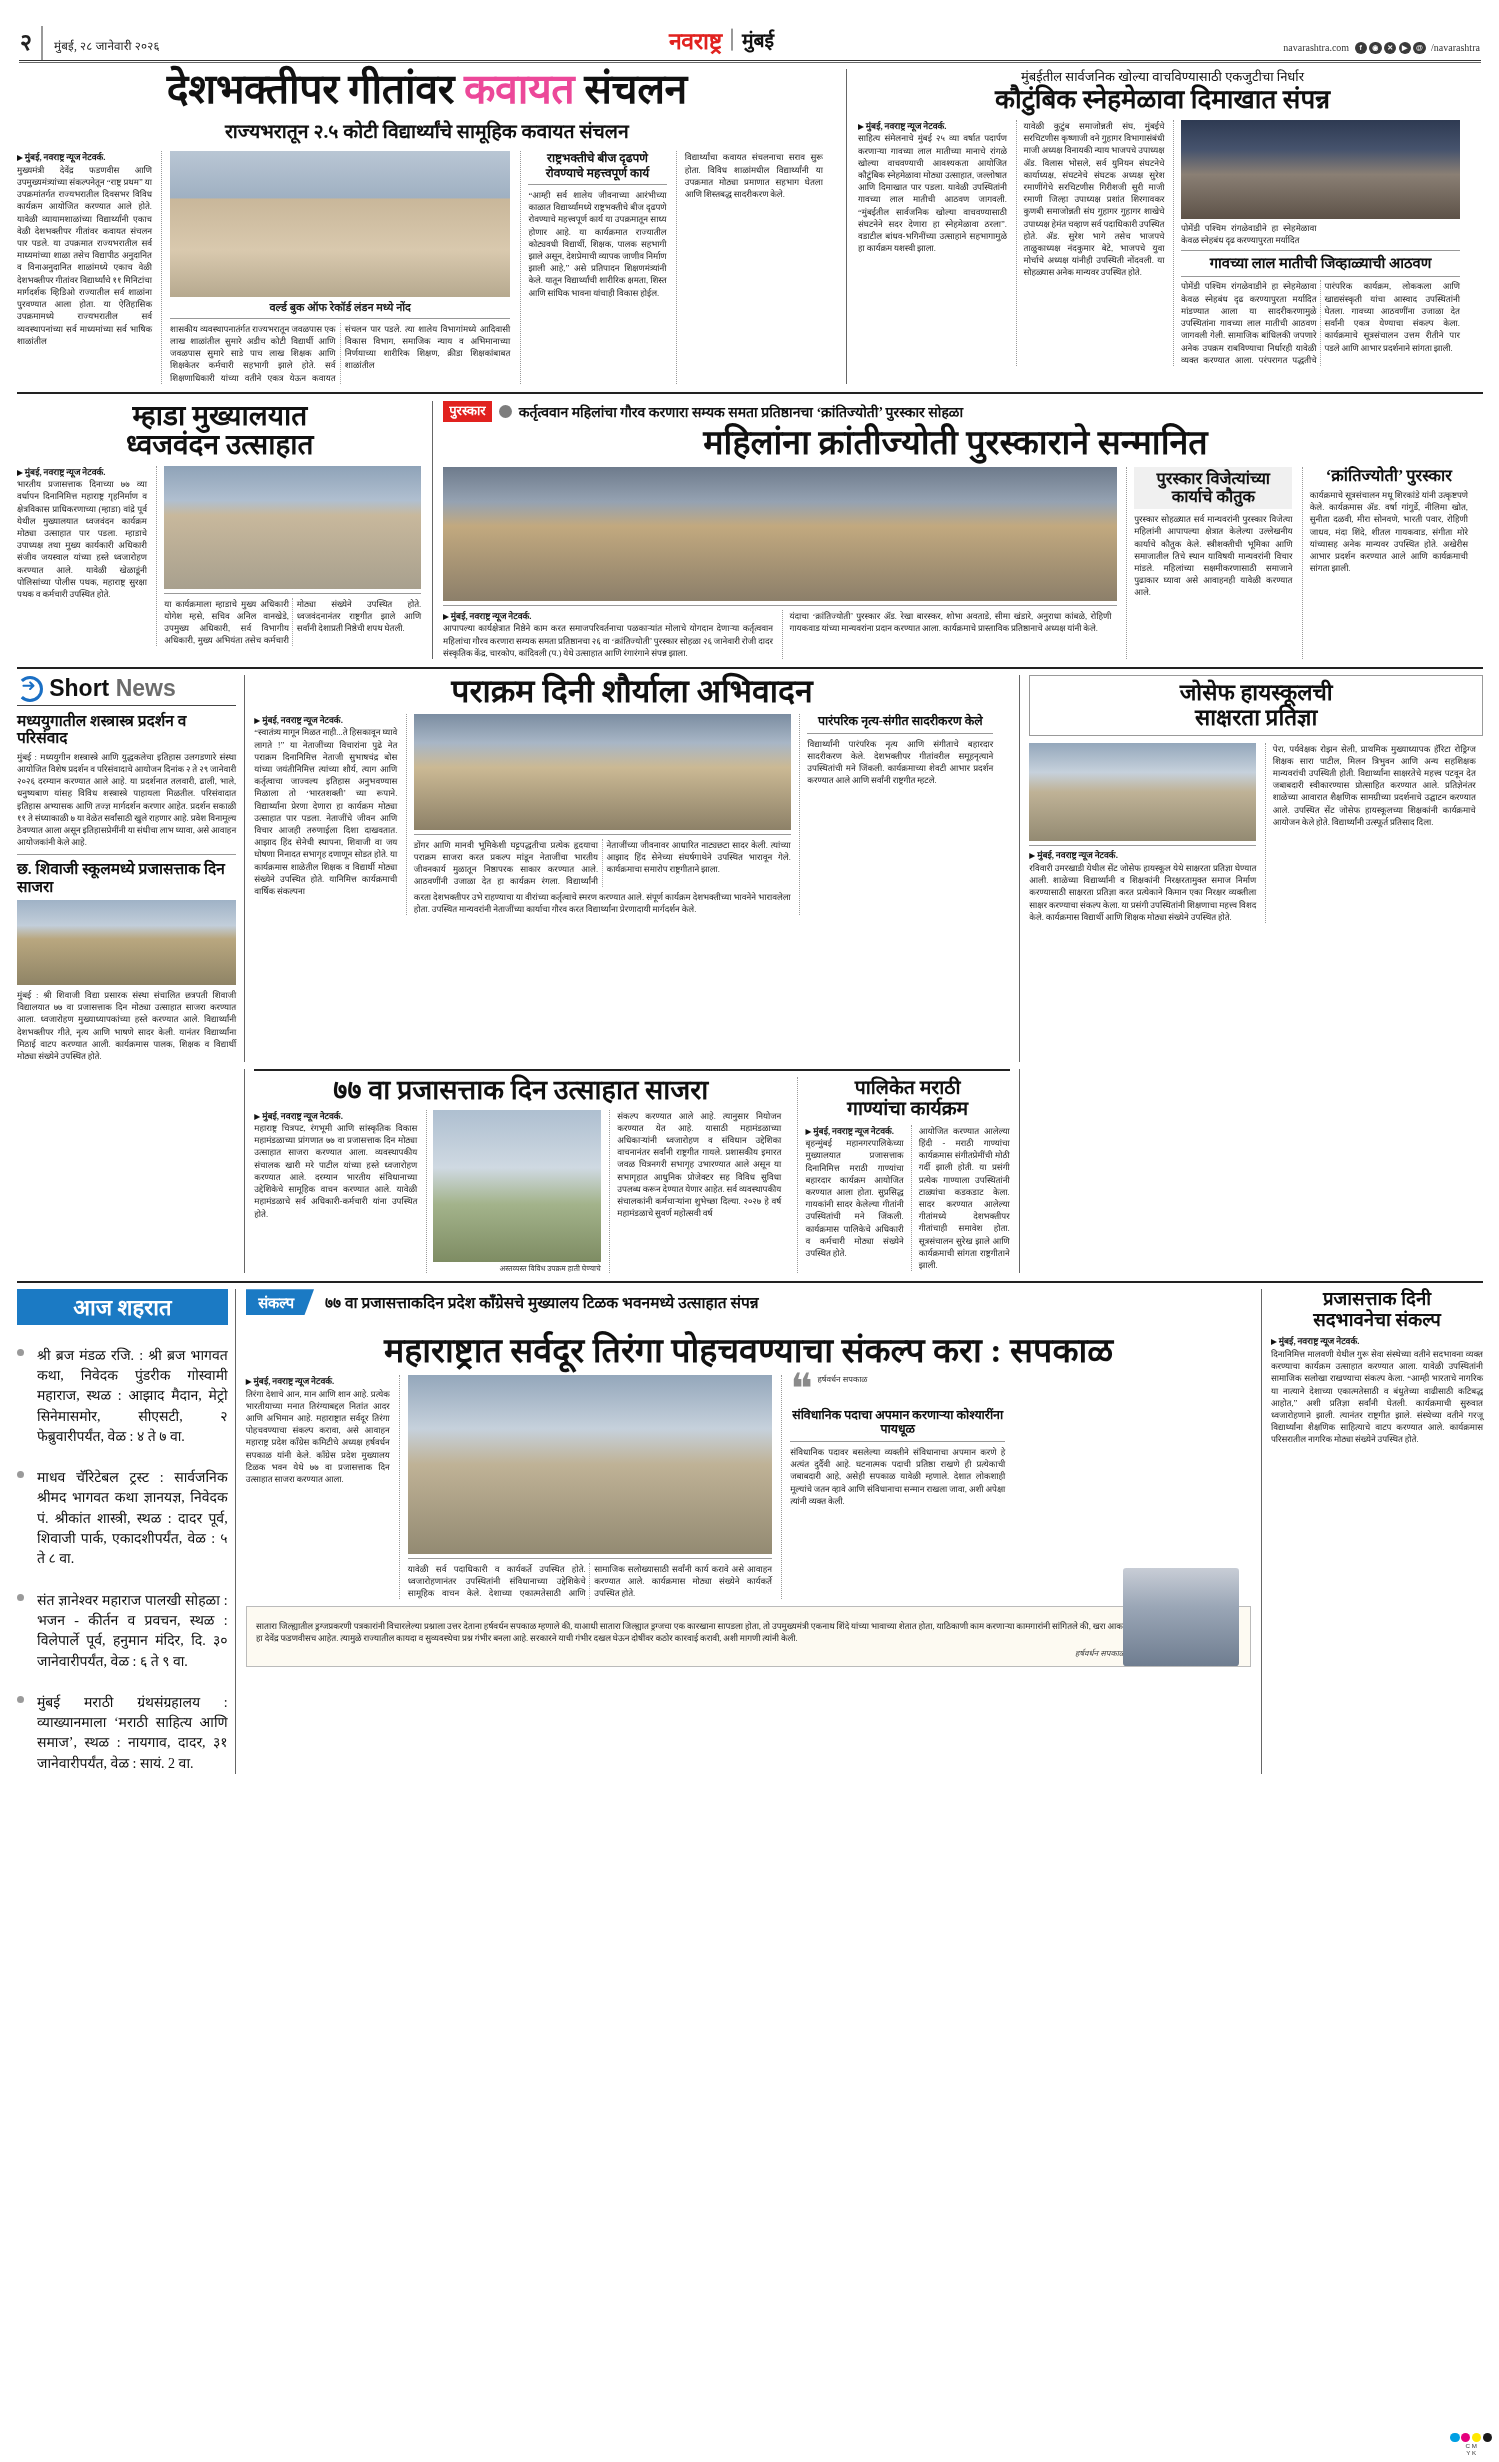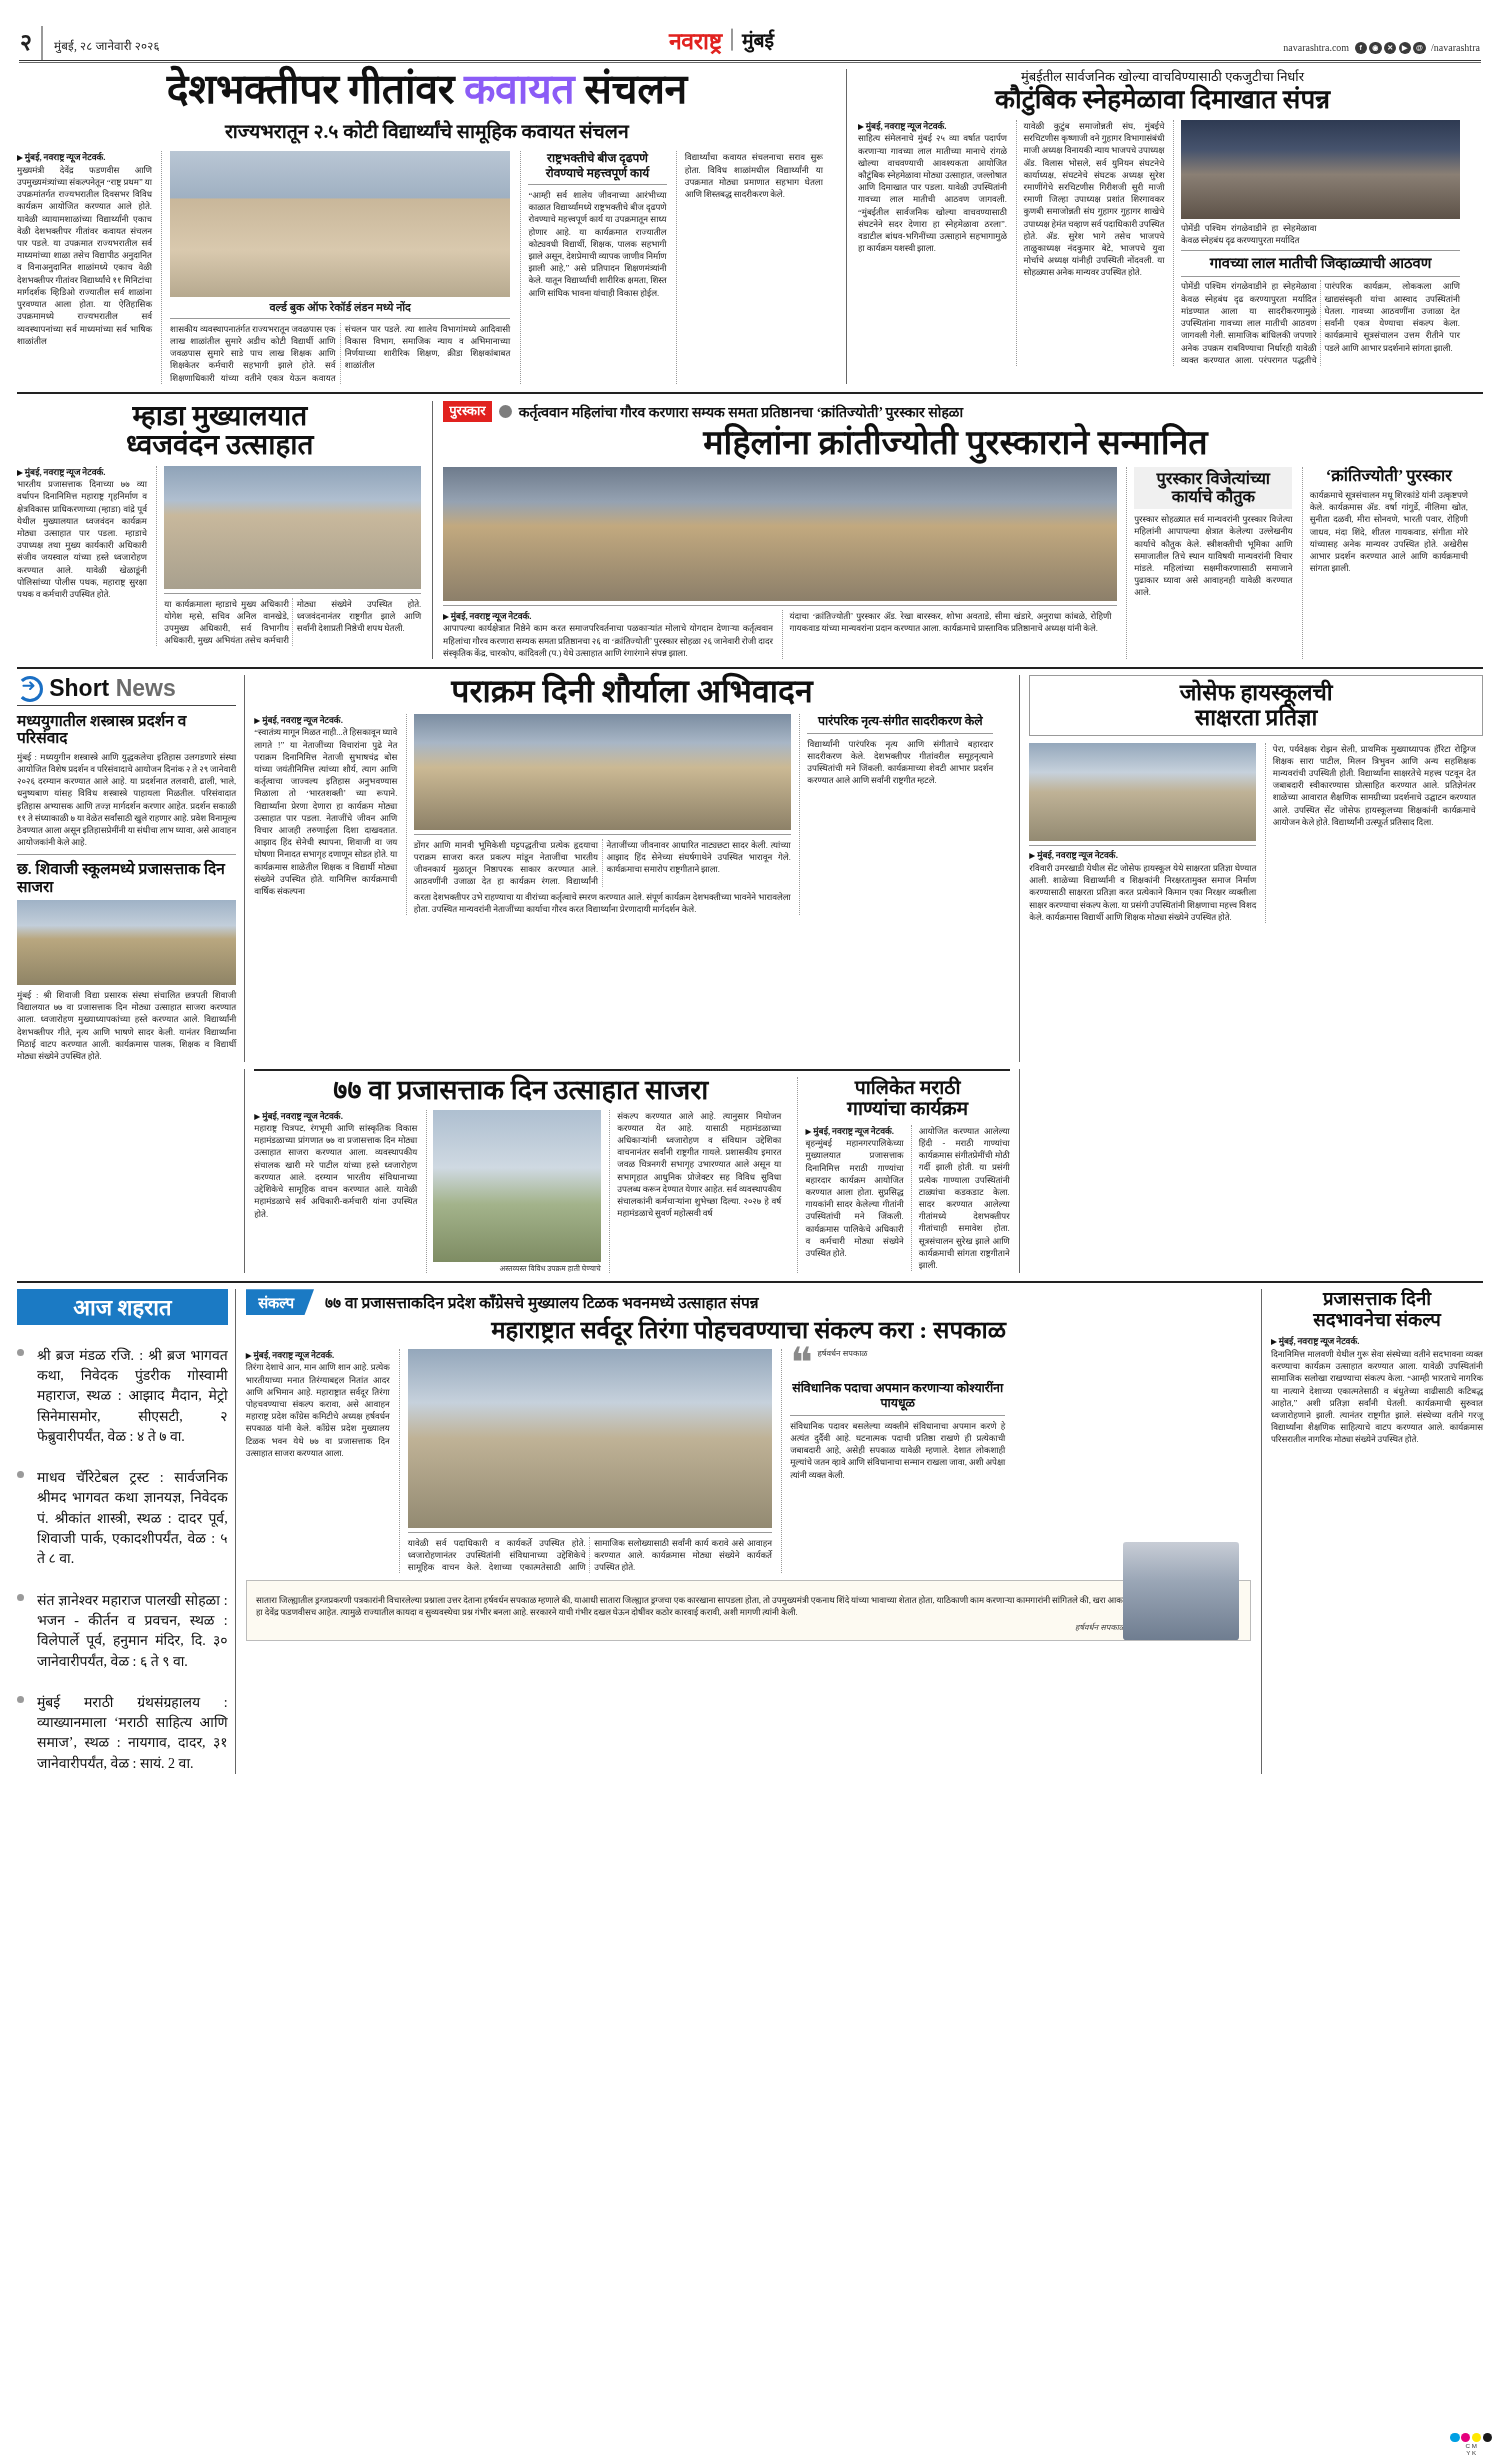--- a/index.html
+++ b/index.html
@@ -55,21 +55,21 @@
   .ph-rally{background:linear-gradient(#94a7bb 0%,#c6d1dc 30%,#bfb296 50%,#938a72 100%);}
   .ph-people{background:linear-gradient(#7b8da1 0%,#a8b6c6 25%,#cbb994 46%,#8d8168 100%);}
   .ph-portrait{background:linear-gradient(#c8cdd6 0%,#9aa6b6 40%,#6f7d90 100%);}
 
   
   .top-wrap { display:flex; gap:0; margin-top:6.2px; }
   .top-left { width:829px; padding-right:9.3px; }
   .top-right { width:621px; padding-left:11px; border-left:0.8px solid #666; }
 
   .main-hl { font-size:41px; letter-spacing:-0.4px; }
-  .main-hl .red { color:#8b5cf6; }
+  .main-hl .red { color:#ec4899; }
   .main-sub { font-size:19.4px; font-weight:bold; text-align:center; margin-top:6.2px; color:#111;}
 
   .tl-grid { display:flex; gap:9.3px; margin-top:7px; }
   .tl-c1 { width:135px; }
   .tl-c2 { width:349px; }
   .tl-c3 { width:147px; }
   .tl-c4 { width:147px; }
 
   .r-hl-kicker { font-size:13px; text-align:center; }
   .r-hl { font-size:26px; margin-top:2.3px; }
@@ -118,21 +118,21 @@
   .band5 { display:flex; margin-top:7.8px; border-top:2.3px solid #222; padding-top:6.2px;}
   .b5-left { width:227px; padding-right:7.8px; }
   .b5-mid { width:1067px; padding:0 9.3px; border-left:0.8px solid #666; border-right:0.8px solid #666;}
   .b5-right { width:230px; padding-left:9.3px; }
 
   .sankalp-bar { display:flex; align-items:stretch; height:26px; }
   .sankalp-badge { background:#1b7ac4; color:#fff; font-size:14.7px; font-weight:bold;
                    padding:2.3px 20px 2.3px 12.4px; display:flex; align-items:center;
                    clip-path: polygon(0 0, 100% 0, 86% 100%, 0 100%); }
   .sankalp-txt { font-size:15.5px; font-weight:bold; padding-left:11px; display:flex; align-items:center; color:#111;}
-  .b5-hl { font-size:24px; margin-top:3px;text-align:center; }
+  .b5-hl { font-size:34px; margin-top:19px;text-align:center; }
 
   
   .aaj-head { background:#1b7ac4; color:#fff; font-size:22px; font-weight:bold;
               text-align:center; padding:1.6px 0 3.9px 0; }
   .aaj-item { display:flex; gap:13px; margin-top:21px; font-size:14px; line-height:1.45; text-align:justify;}
   .bulletg { width:7px; height:7px; border-radius:50%; background:#9a9a9a; flex:none; margin-top:3.1px;}
 
   
   .quote-box { border:0.8px solid #bbb; background:#fdfaf2; margin-top:7px; padding:7.8px 9.3px;
                position:relative; display:flex; }

